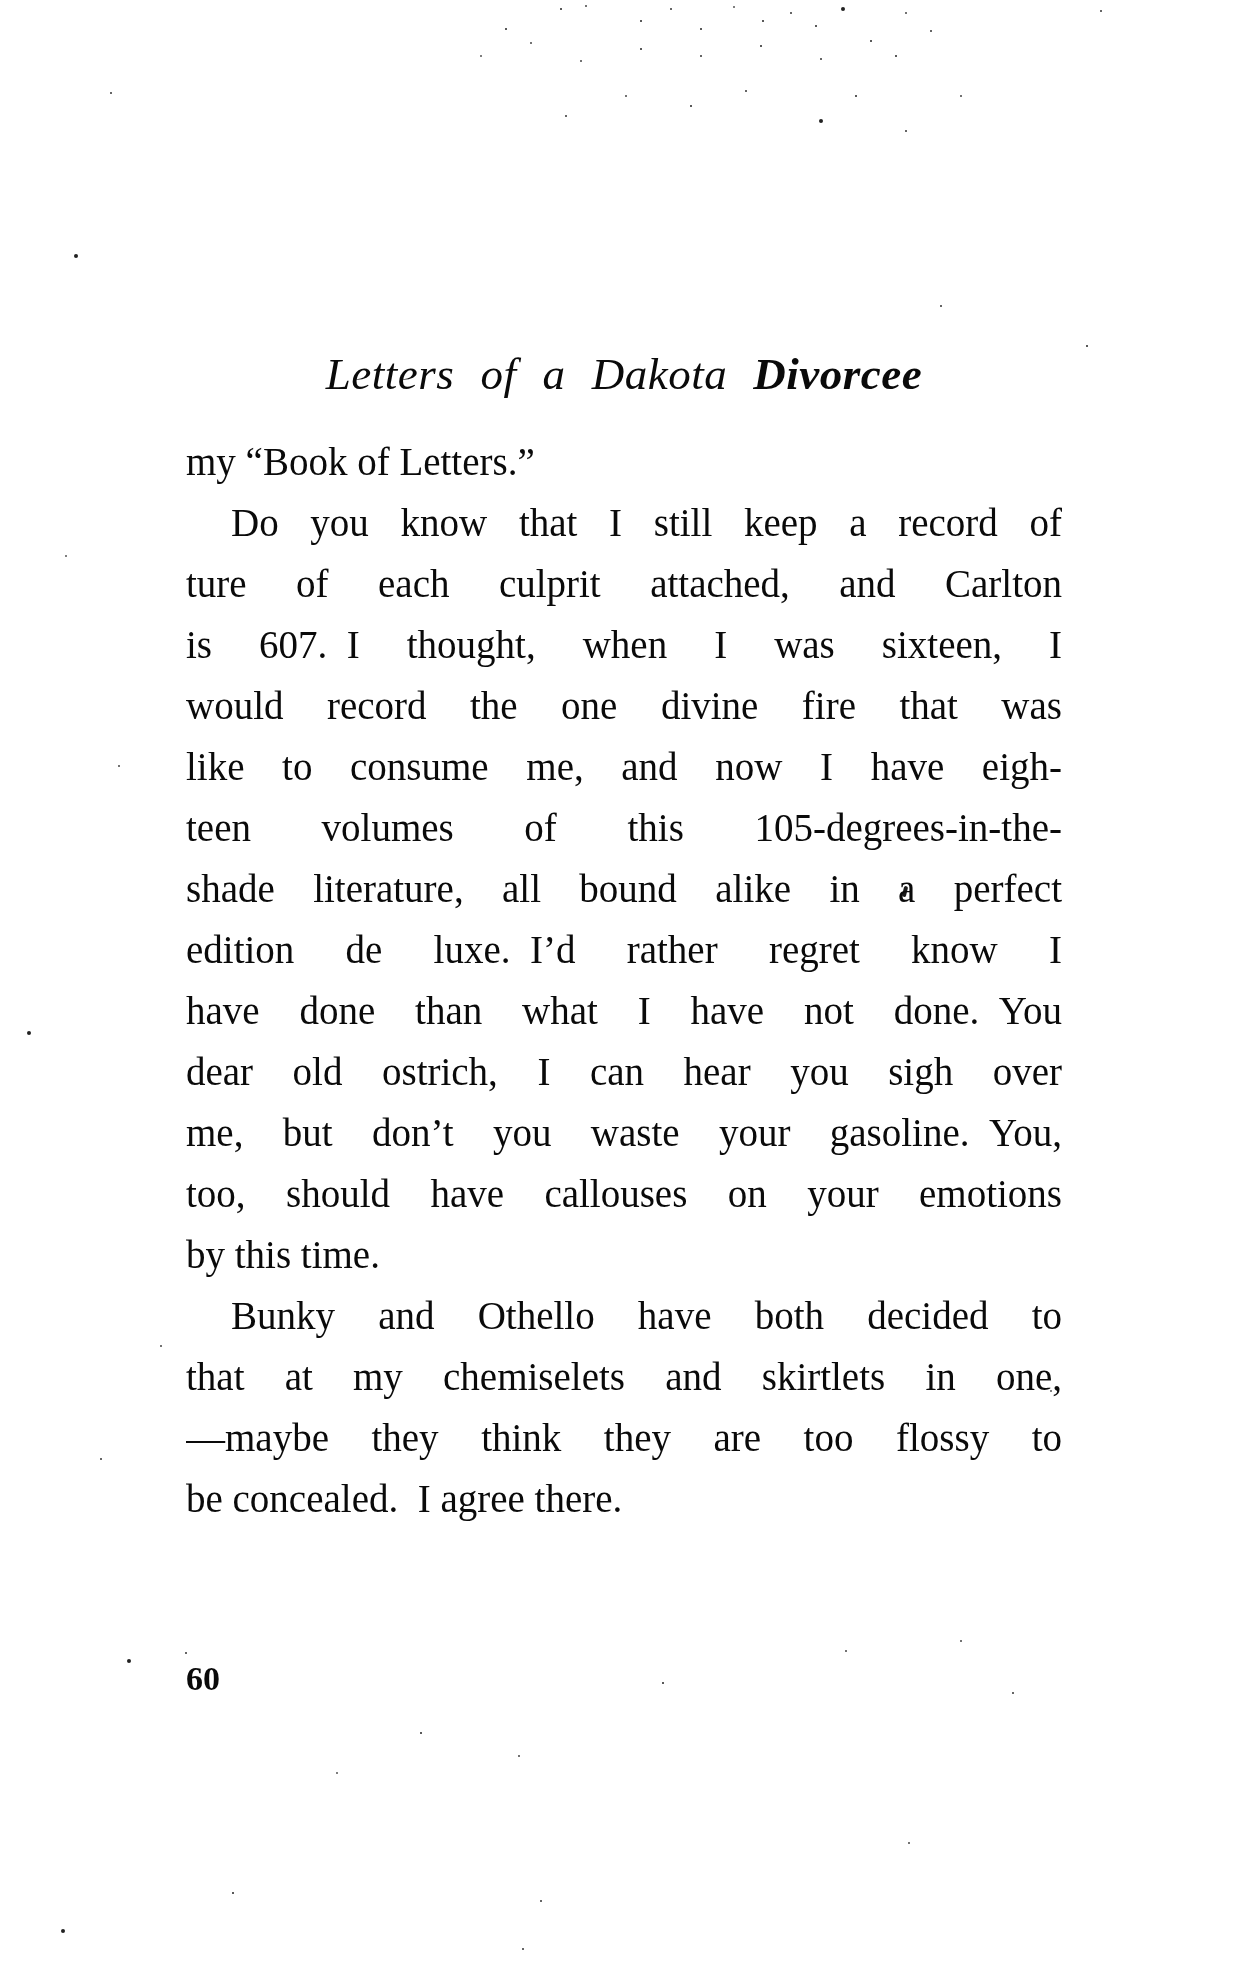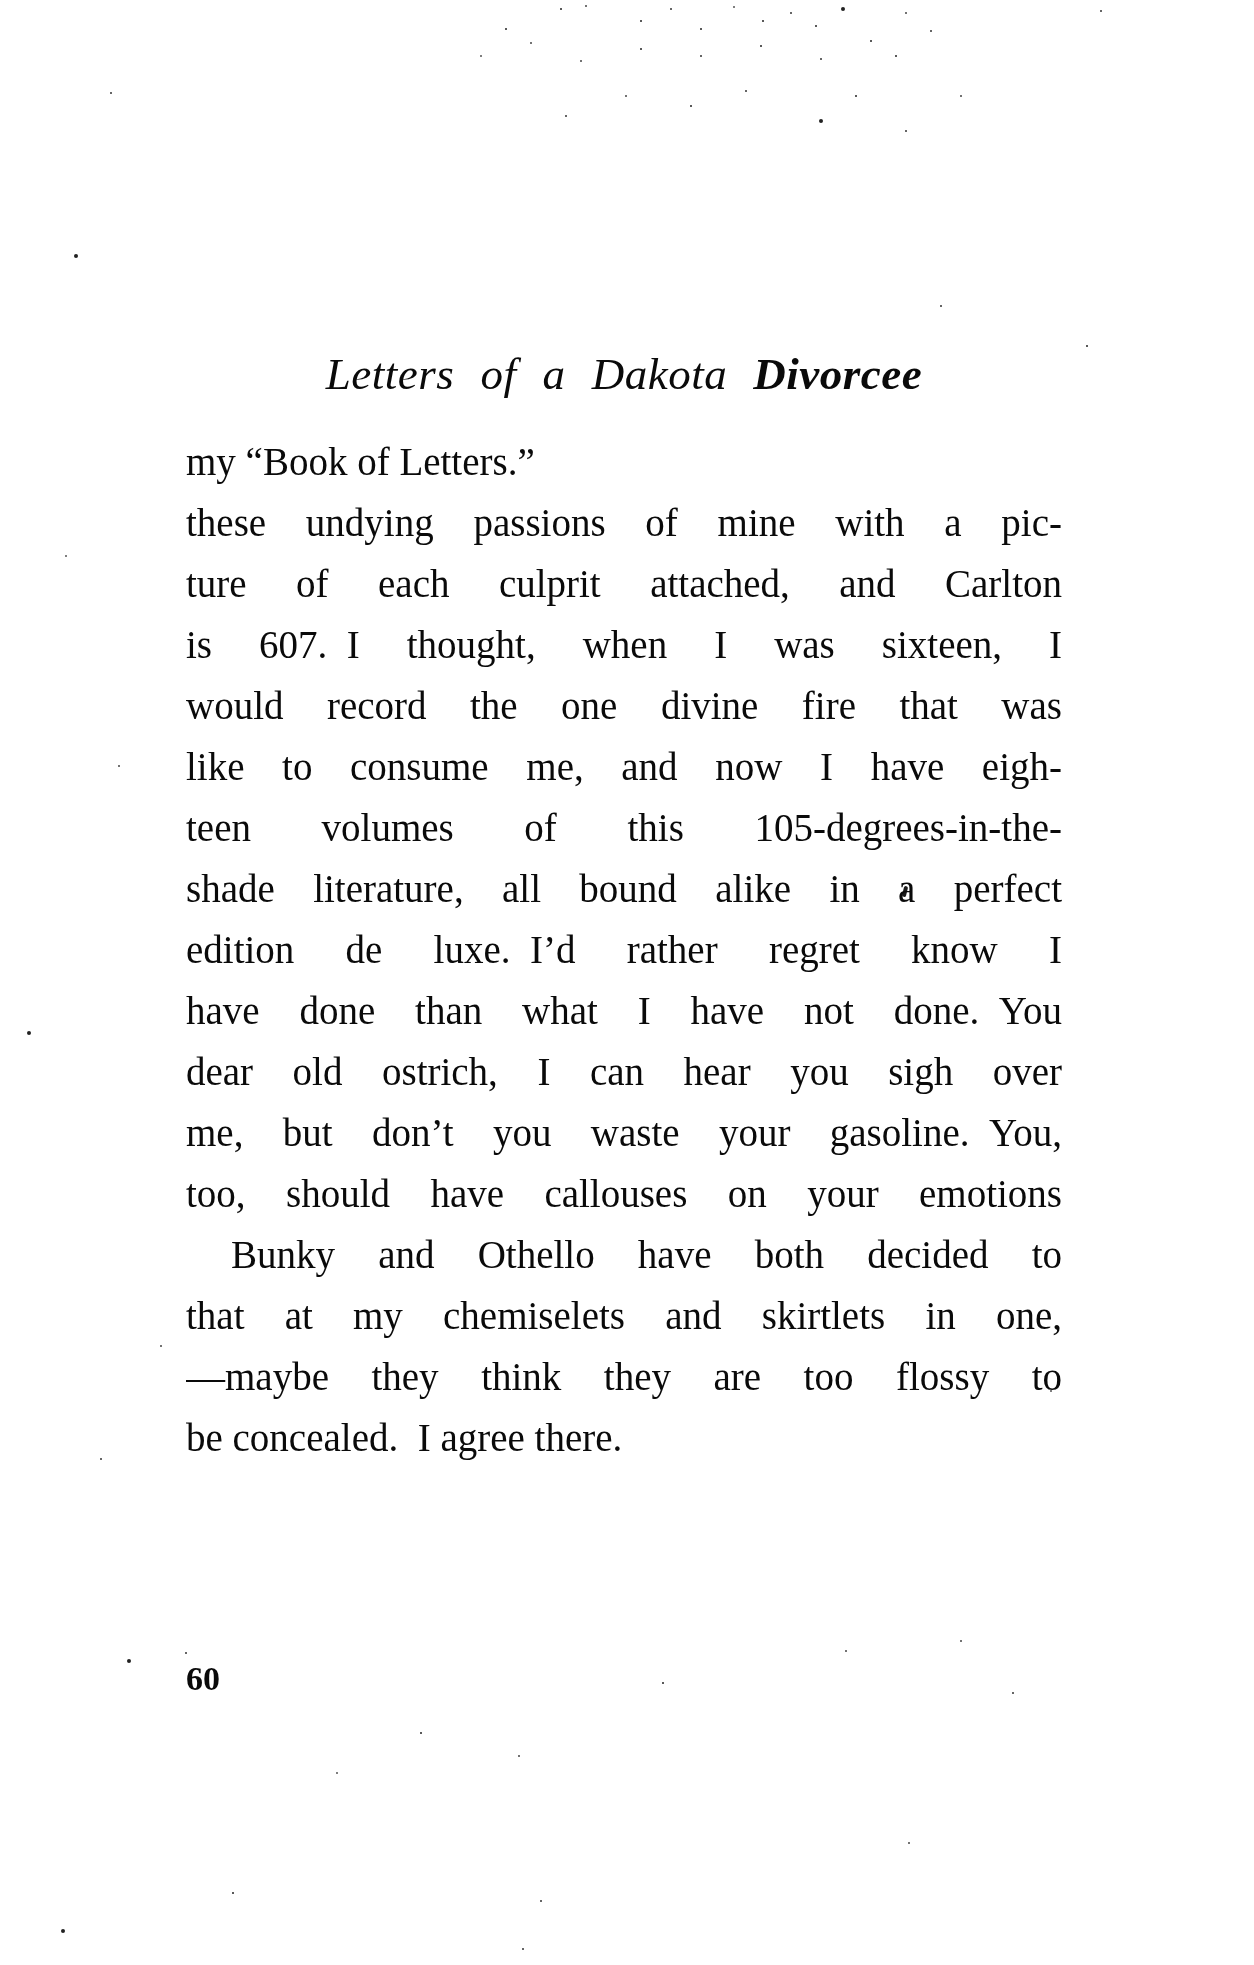--- a/index.html
+++ b/index.html
@@ -114,32 +114,33 @@
 <body>
 
 <div class="page">
   <div class="noise"></div>
   <div class="mark-apostrophe"></div>
 
   <h1 class="running-header"><span>Letters of a Dakota </span><span class="emph">Divorcee</span></h1>
 
   <div class="body-text">
       <div class="line left"><span>my “Book of Letters.”</span></div>
-      <div class="line justify"><span>these undying passions of mine with a pic-</span></div>
+      <div class="line justify indent"><span>Do you know that I still keep a record of</span></div>
       <div class="line justify"><span>ture of each culprit attached, and Carlton</span></div>
       <div class="line justify"><span>is 607. I thought, when I was sixteen, I</span></div>
       <div class="line justify"><span>would record the one divine fire that was</span></div>
       <div class="line justify"><span>like to consume me, and now I have eigh-</span></div>
       <div class="line justify"><span>teen volumes of this 105-degrees-in-the-</span></div>
       <div class="line justify"><span>shade literature, all bound alike in a perfect</span></div>
       <div class="line justify"><span class="italic">edition de luxe.</span><span> I’d rather regret know I</span></div>
       <div class="line justify"><span>have done than what I have not done. You</span></div>
       <div class="line justify"><span>dear old ostrich, I can hear you sigh over</span></div>
       <div class="line justify"><span>me, but don’t you waste your gasoline. You,</span></div>
       <div class="line justify"><span>too, should have callouses on your emotions</span></div>
+      <div class="line left"><span>by this time.</span></div>
       <div class="line justify indent"><span>Bunky and Othello have both decided to</span></div>
       <div class="line justify"><span>that at my chemiselets and skirtlets in one,</span></div>
       <div class="line justify"><span>—maybe they think they are too flossy to</span></div>
       <div class="line left"><span>be concealed. I agree there.</span></div>
     </div>
 
   <div class="page-number">60</div>
 </div>
 
 </body></html>

